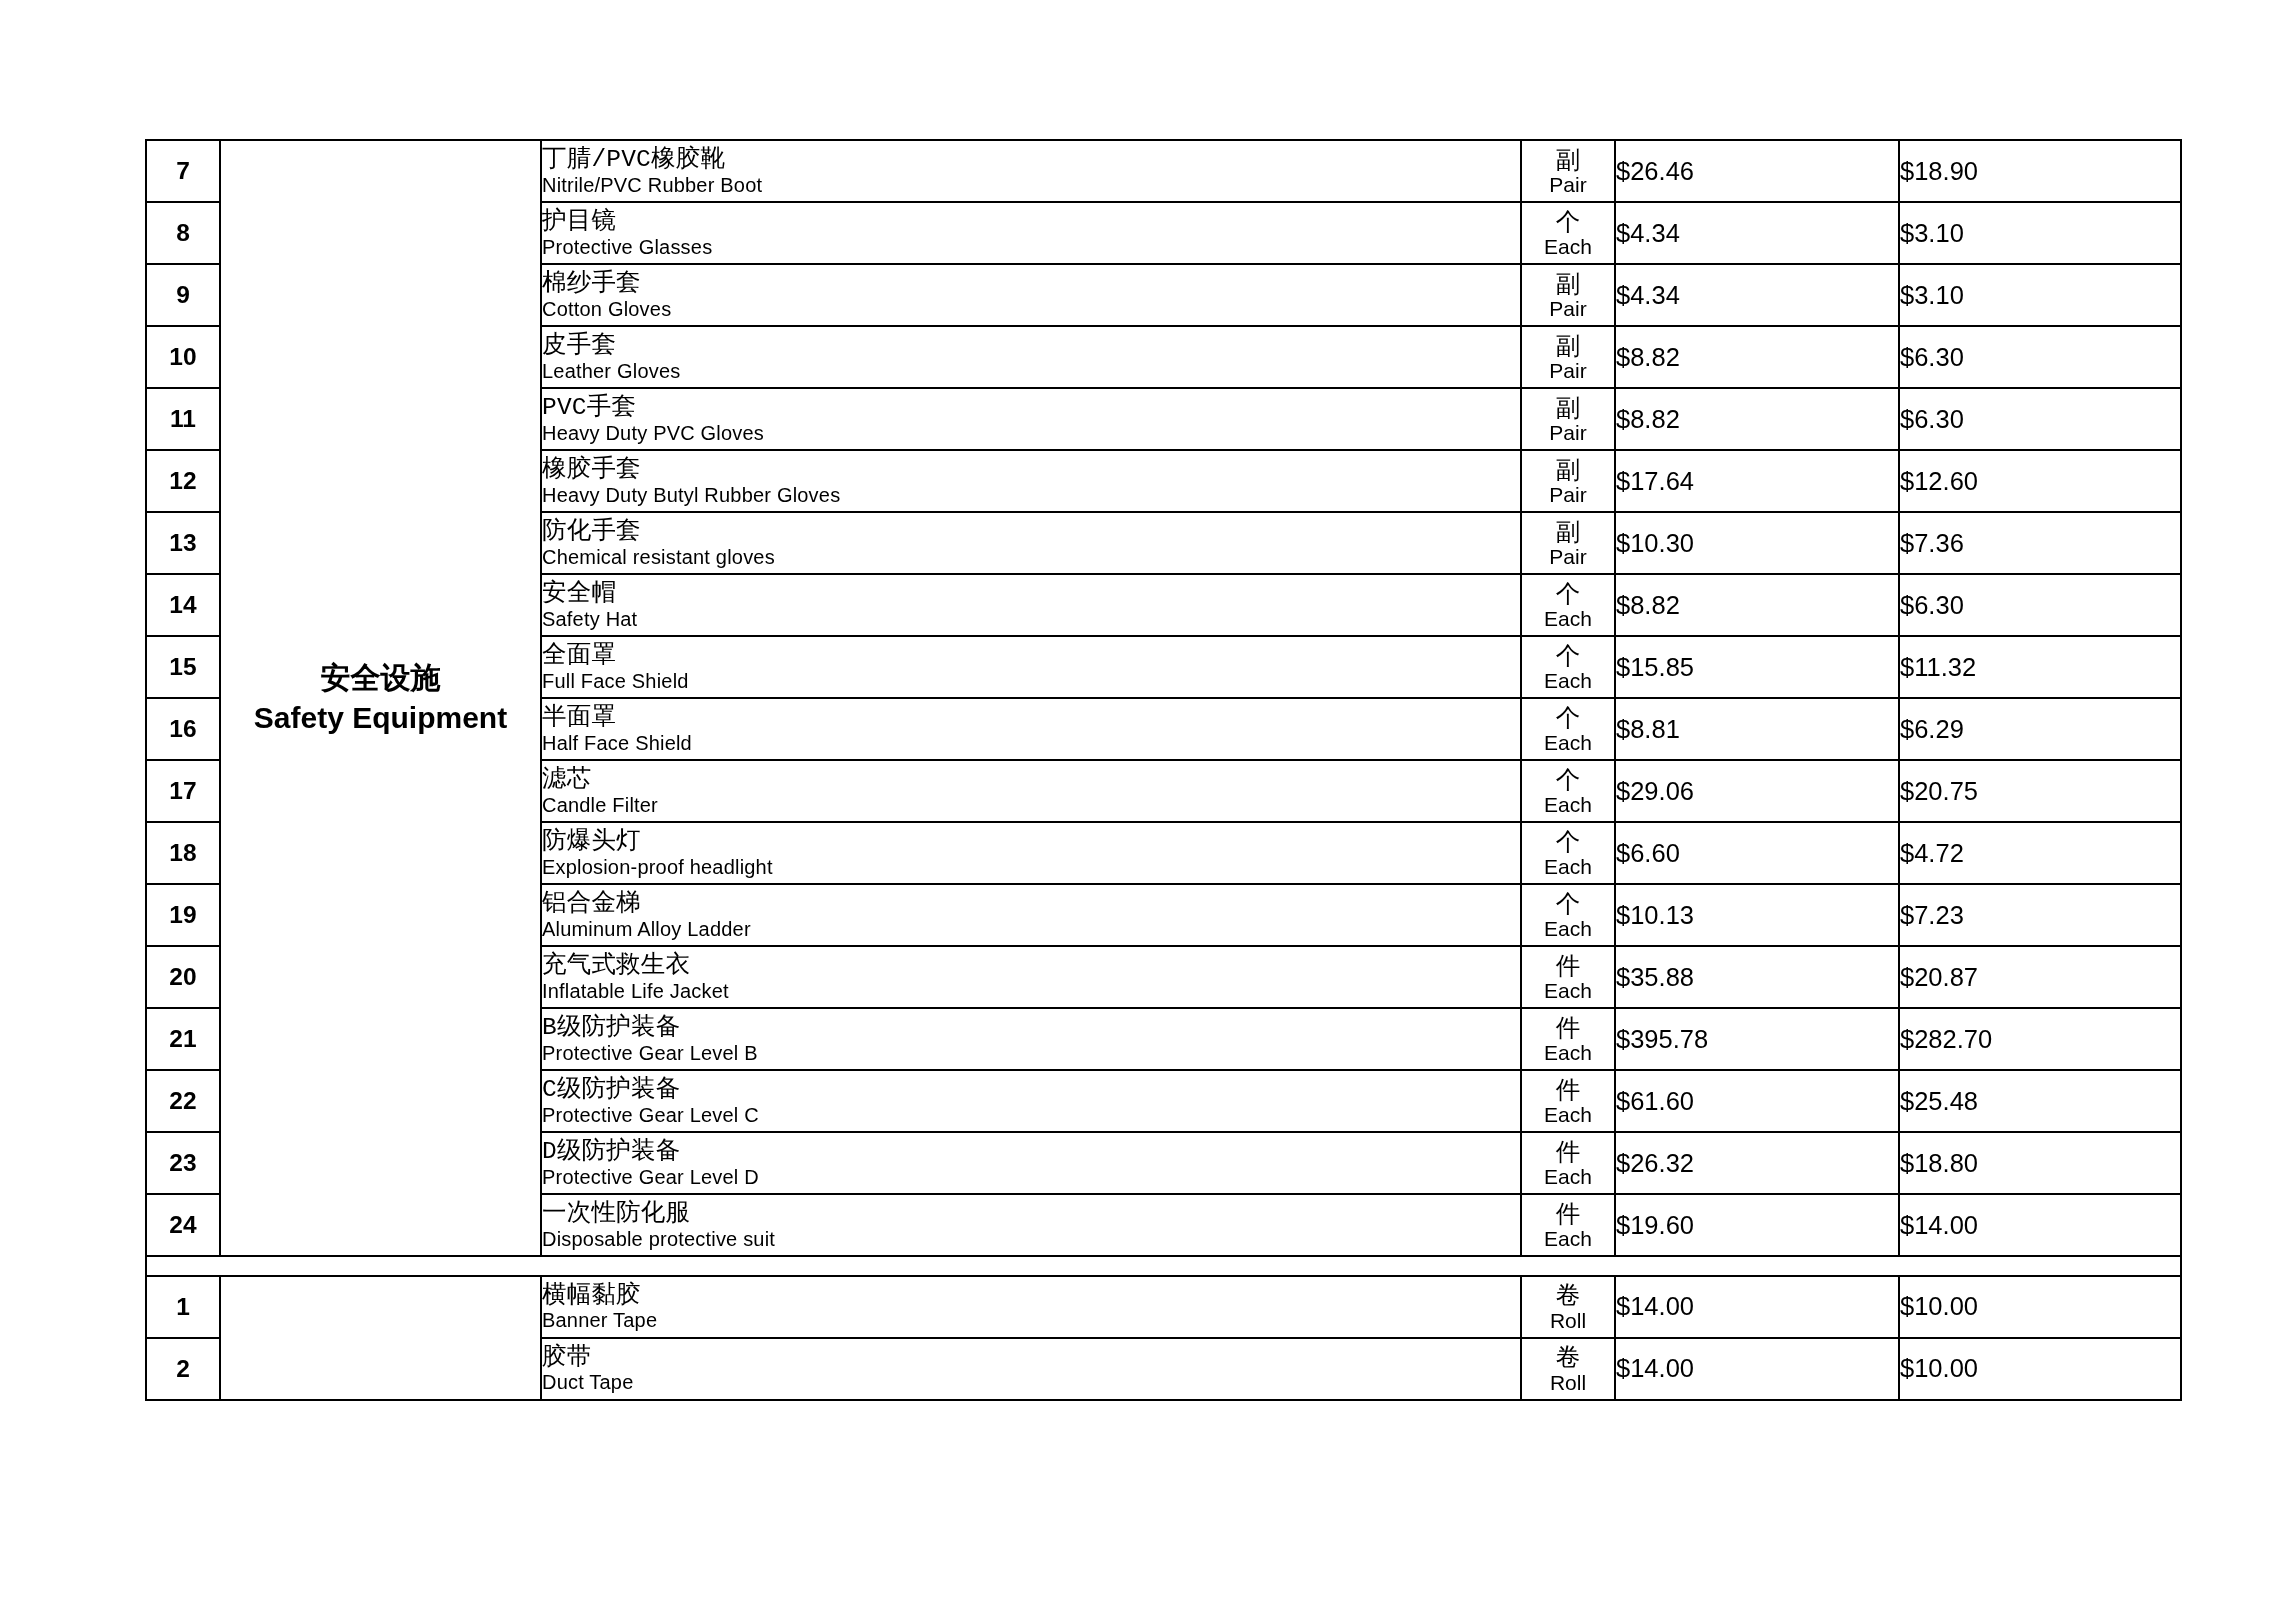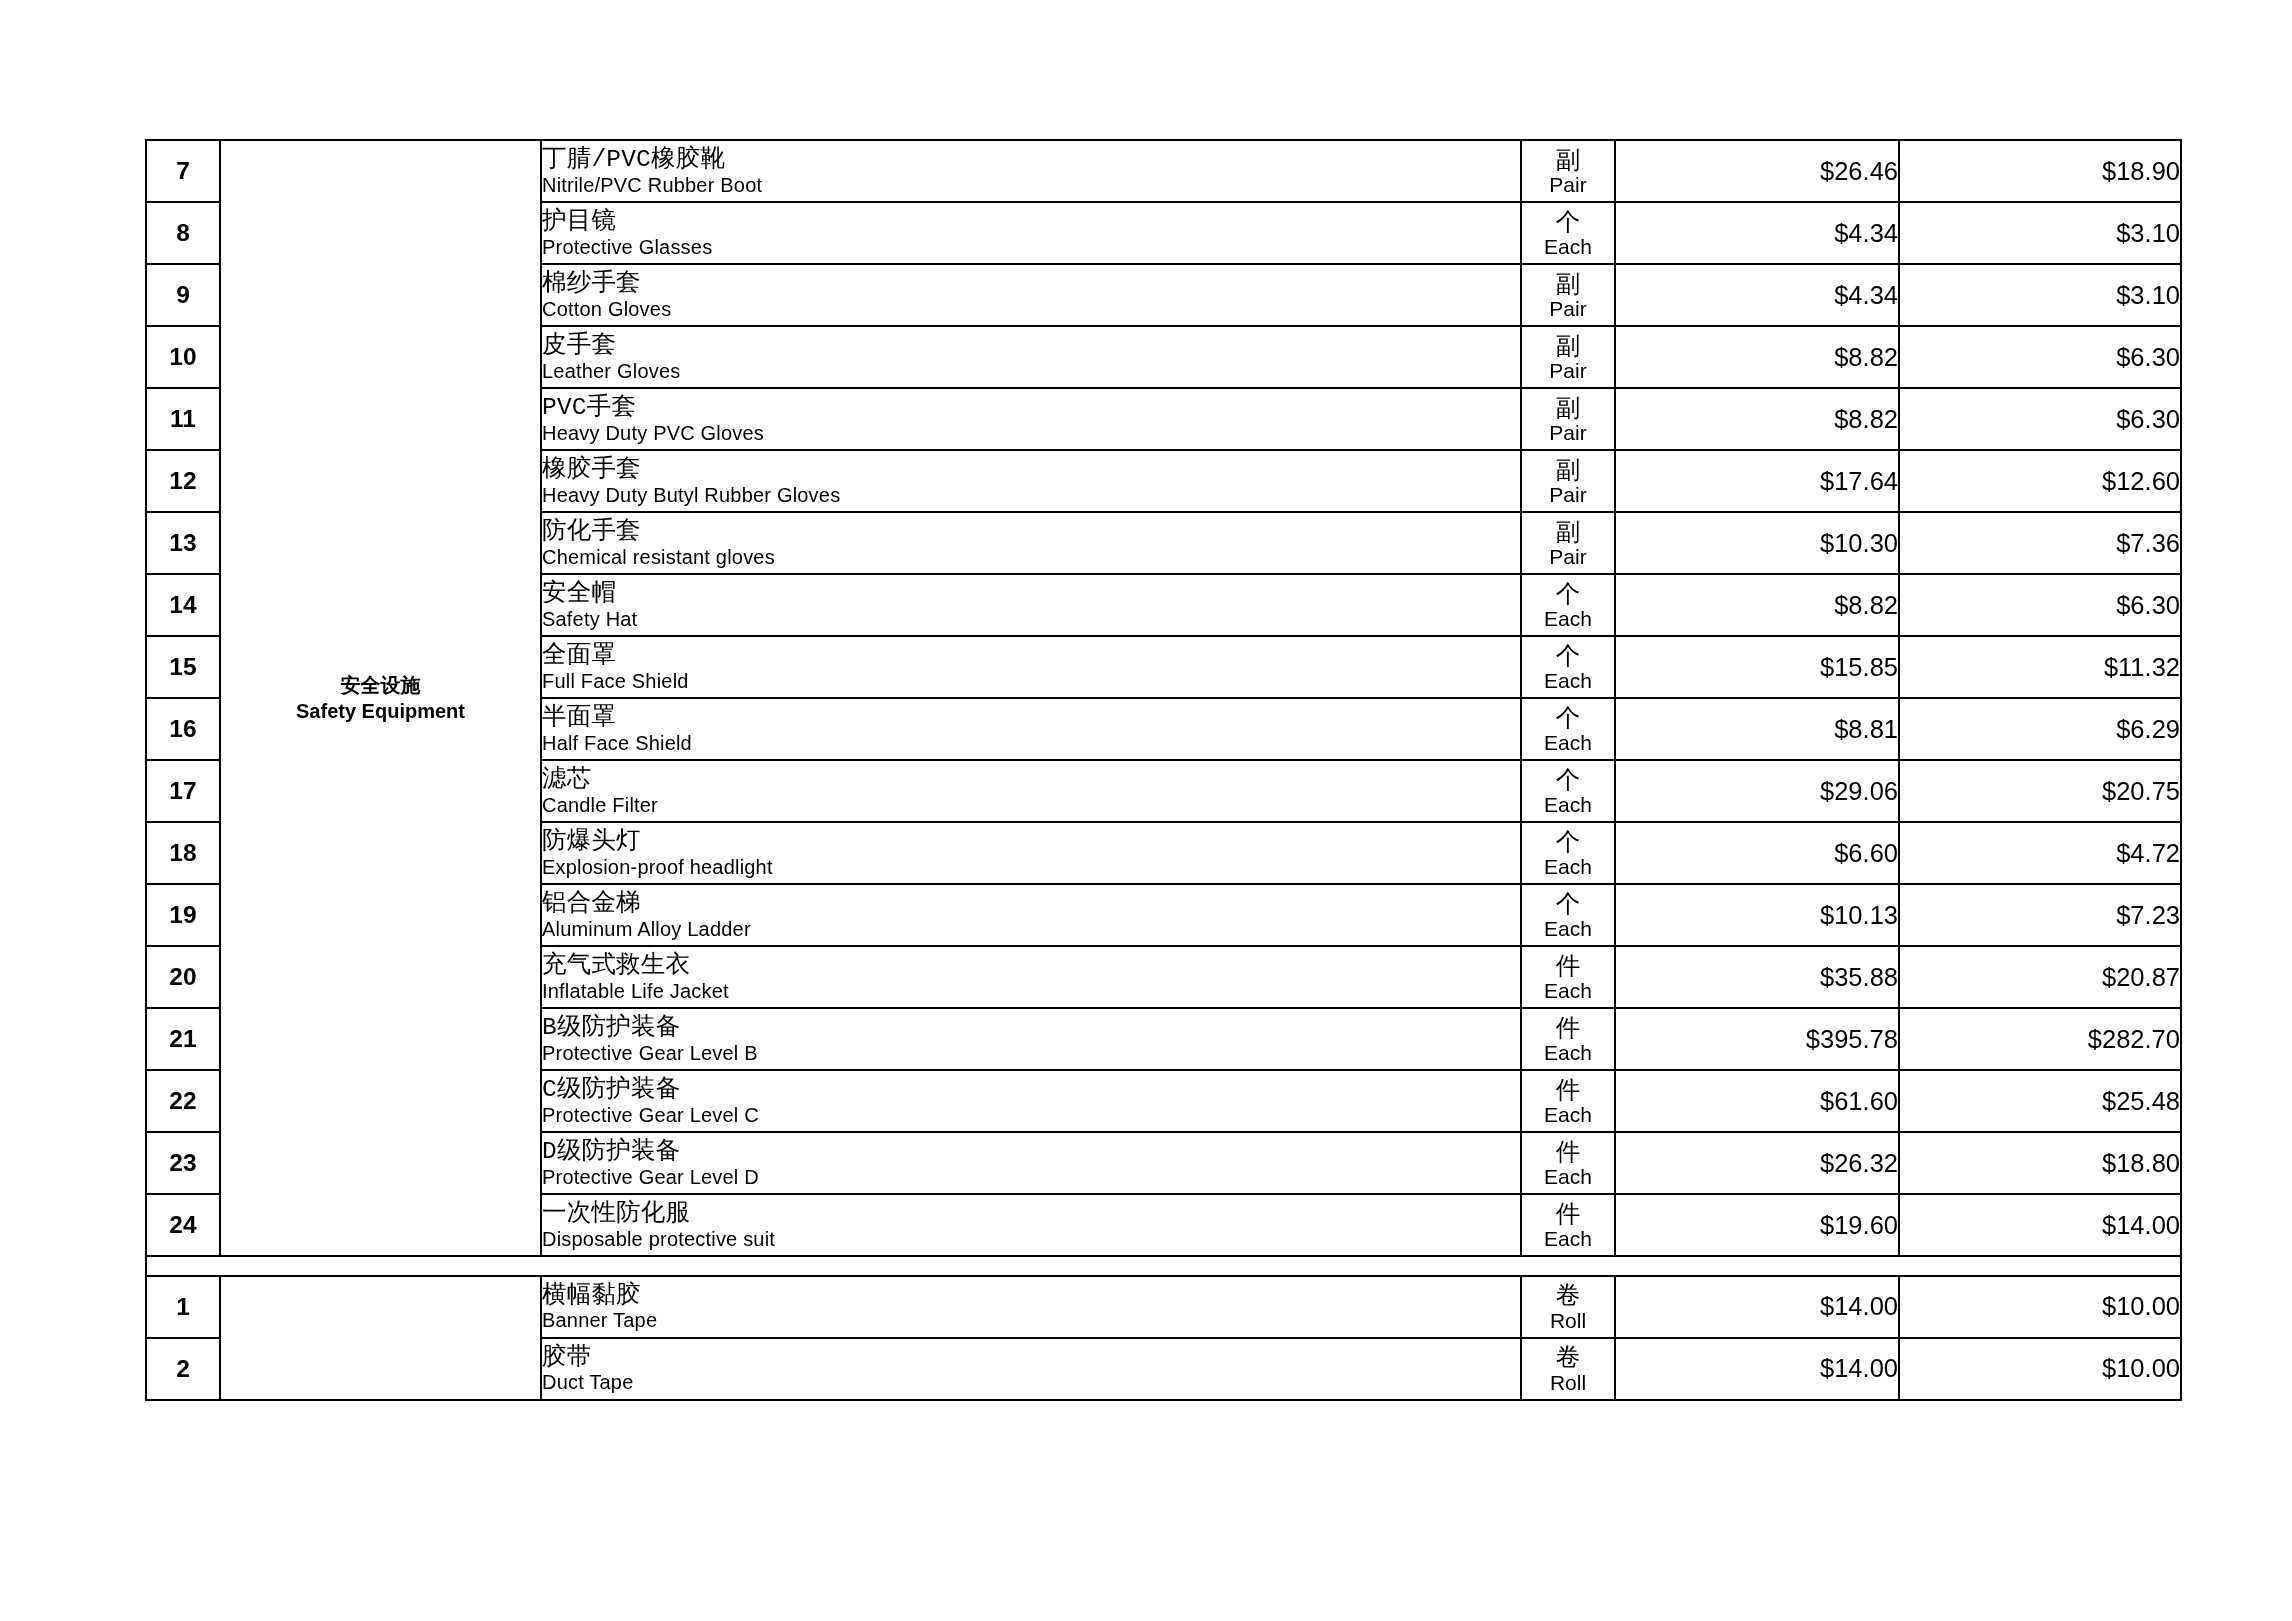--- a/index.html
+++ b/index.html
@@ -47,21 +47,21 @@
   col.c-p2    { width: 282px; }
 
   .num-cell {
     text-align: center;
     font-size: 24.5px;
     font-weight: bold;
     letter-spacing: 0px;
   }
   .cat-cell {
     text-align: center;
-    font-size: 20px;
+    font-size: 30px;
     font-weight: bold;
     line-height: 1.32;
     padding: 3.9px 5.9px;
   }
   .cat-cell .cn { display: block; }
   .cat-cell .en { display: block; }
 
   .desc-cell {
     padding: 2.9px 0 3.9px 11.8px;
     line-height: 1.12;
@@ -80,21 +80,21 @@
 
   .unit-cell {
     text-align: center;
     padding: 2.9px 0 3.9px 0;
     line-height: 1.12;
   }
   .unit-cell .cn { display: block; font-size: 24.5px; }
   .unit-cell .en { display: block; font-size: 21px; }
 
   .price-cell {
-    text-align: right;
+    text-align: left;
     font-size: 25.5px;
   }
 
   tr.row-item { height: 62px; }
   tr.spacer-row td {
     height: 17.6px;
     border-left: 2px solid #000000;
     border-right: 2px solid #000000;
     border-top: 2px solid #000000;
     border-bottom: 2px solid #000000;

